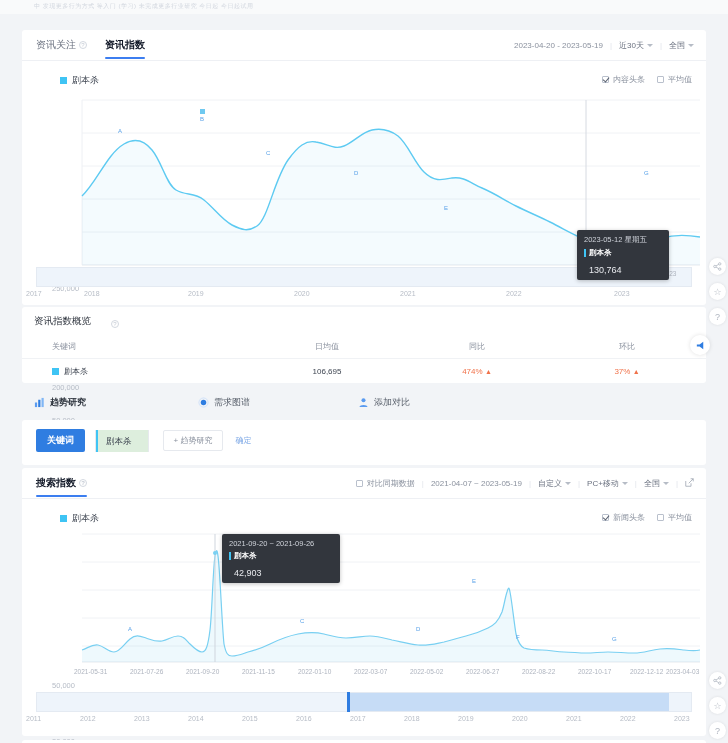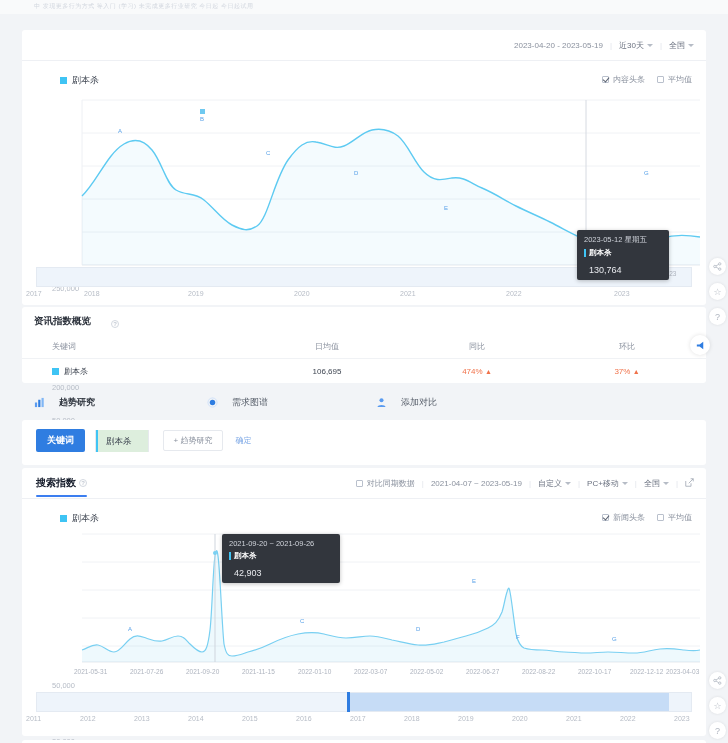--- a/index.html
+++ b/index.html
@@ -90,39 +90,39 @@
 
   
   .rail { position:absolute; right:2px; display:flex; flex-direction:column; gap:8px; align-items:center; }
   .rail-btn { width:17px; height:17px; border-radius:50%; background:#ffffff;
               box-shadow:0 0 3px rgba(0,0,0,.10); display:flex; align-items:center; justify-content:center;
               color:#aeb4bf; font-size:9px; cursor:pointer; }
 
   
   #card2 { left:22px; top:307px; width:684px; height:76px; }
   .ovr-title { position:absolute; left:12px; top:8px; font-size:9.5px; color:#2b313b;
-               display:flex; align-items:flex-end; gap:20px; font-weight:bold; }
+               display:flex; align-items:flex-end; gap:20px; font-weight:normal; }
   .tbl { position:absolute; left:0; top:28px; width:100%; }
   .tbl-head, .tbl-row { display:flex; align-items:center; height:24px; }
   .tbl-head { border-bottom:1px solid #f0f2f5; }
   .th, .td { font-size:8px; color:#8a919e; text-align:center; }
   .c1 { width:230px; padding-left:30px; text-align:left; }
   .c2 { width:150px; }
   .c3 { width:150px; }
   .c4 { width:150px; }
   .td { color:#3d4450; font-size:8px; }
   .kw { display:flex; align-items:center; gap:5px; }
   .kw-sq { width:7px;height:7px;background:#3fc4f4;display:inline-block; }
   .pct { color:#f0724a; }
   .up-arrow { color:#f0724a; font-size:7px; }
 
   
   .navrow { position:absolute; left:22px; top:388px; width:684px; height:28px;
             display:flex; align-items:center; gap:0; }
-  .navitem { display:flex; align-items:center; gap:14px; font-size:9px; color:#555c68; cursor:pointer; }
+  .navitem { display:flex; align-items:center; gap:5px; font-size:9px; color:#555c68; cursor:pointer; }
   .navitem.active { color:#2b313b; font-weight:bold; }
   .ic { width:11px; height:11px; display:inline-block; }
 
   
   #card3 { left:22px; top:420px; width:684px; height:45px; }
   .kwbar { position:absolute; left:14px; top:9px; display:flex; align-items:center; gap:0; }
   .kw-btn { background:#2f7de1; color:#fff; font-size:9px; padding:5px 11px; border-radius:2px;
             cursor:pointer; font-weight:bold; }
   .kw-chip { display:flex; align-items:center; background:#ffffff; border:1px solid #e6e9ee;
              margin-left:10px; height:22px; }
@@ -141,20 +141,29 @@
 
 <div class="page">
 
   <div class="topstrip">
     <div class="topstrip-text">中 发现更多行为方式 等入门 (学习) 未完成更多行业研究 今日起 今日起试用</div>
   </div>
   <div class="gapbar"></div>
 
   <div class="card" id="card1">
 
+    <div class="tabs">
+      <div class="tab">
+        <span>资讯关注</span>
+        <span class="qmark">?</span>
+      </div>
+      <div class="tab active">
+        <span>资讯指数</span>
+      </div>
+    </div>
     <div class="tabs-sep"></div>
 
     <div class="ctrlbar">
       <span class="ctrl-date">2023-04-20 - 2023-05-19</span>
       <span class="vsep">|</span>
       <span class="ctrl-sel">
         <span>近30天</span>
         <i class="caret"></i>
       </span>
       <span class="vsep">|</span>

